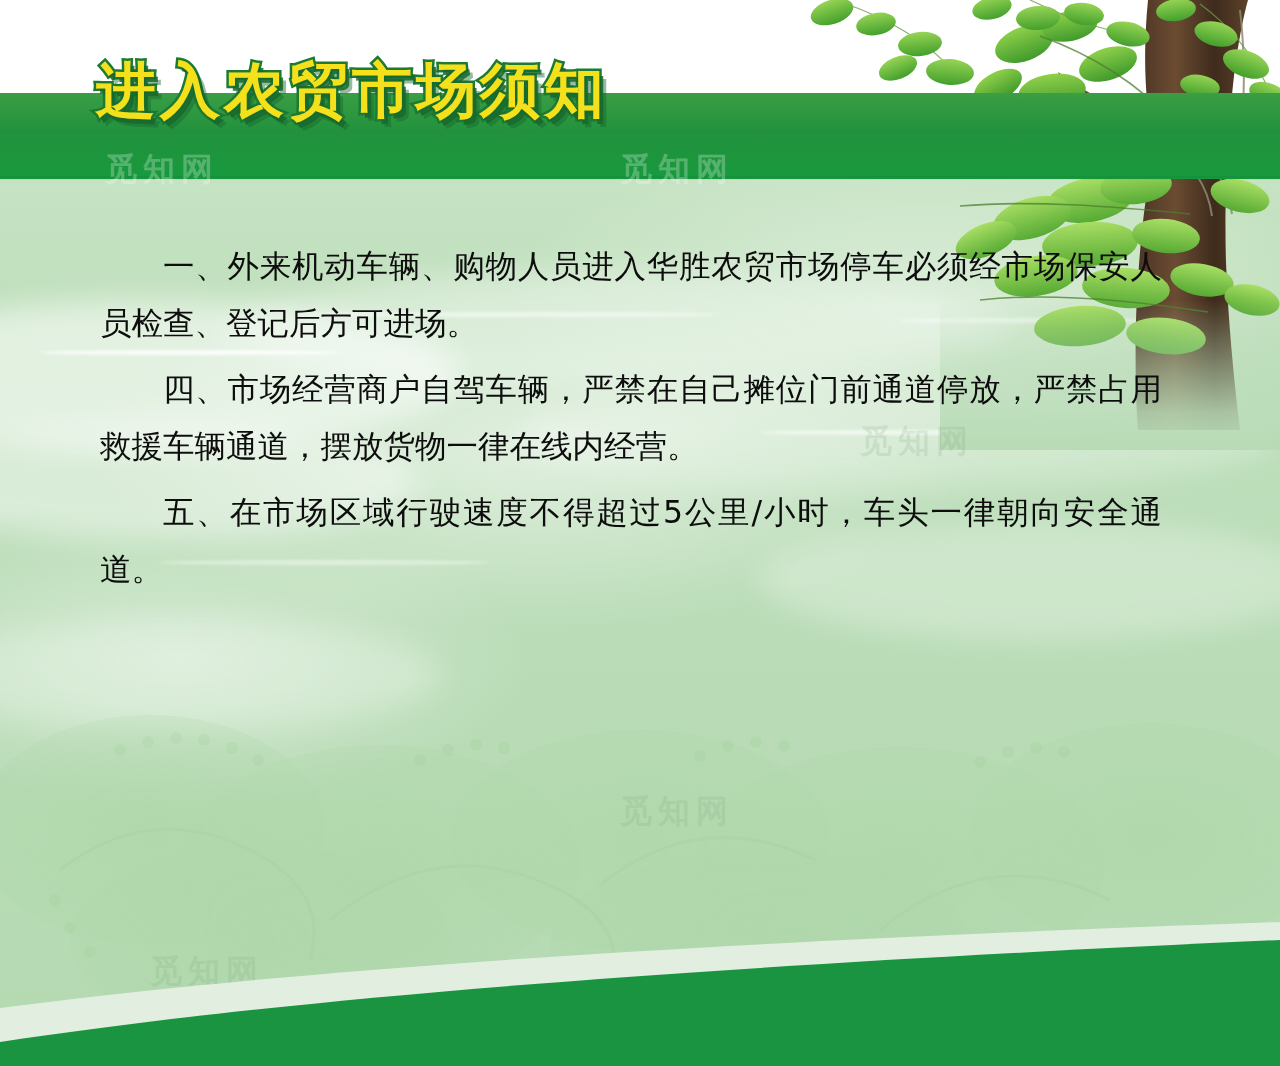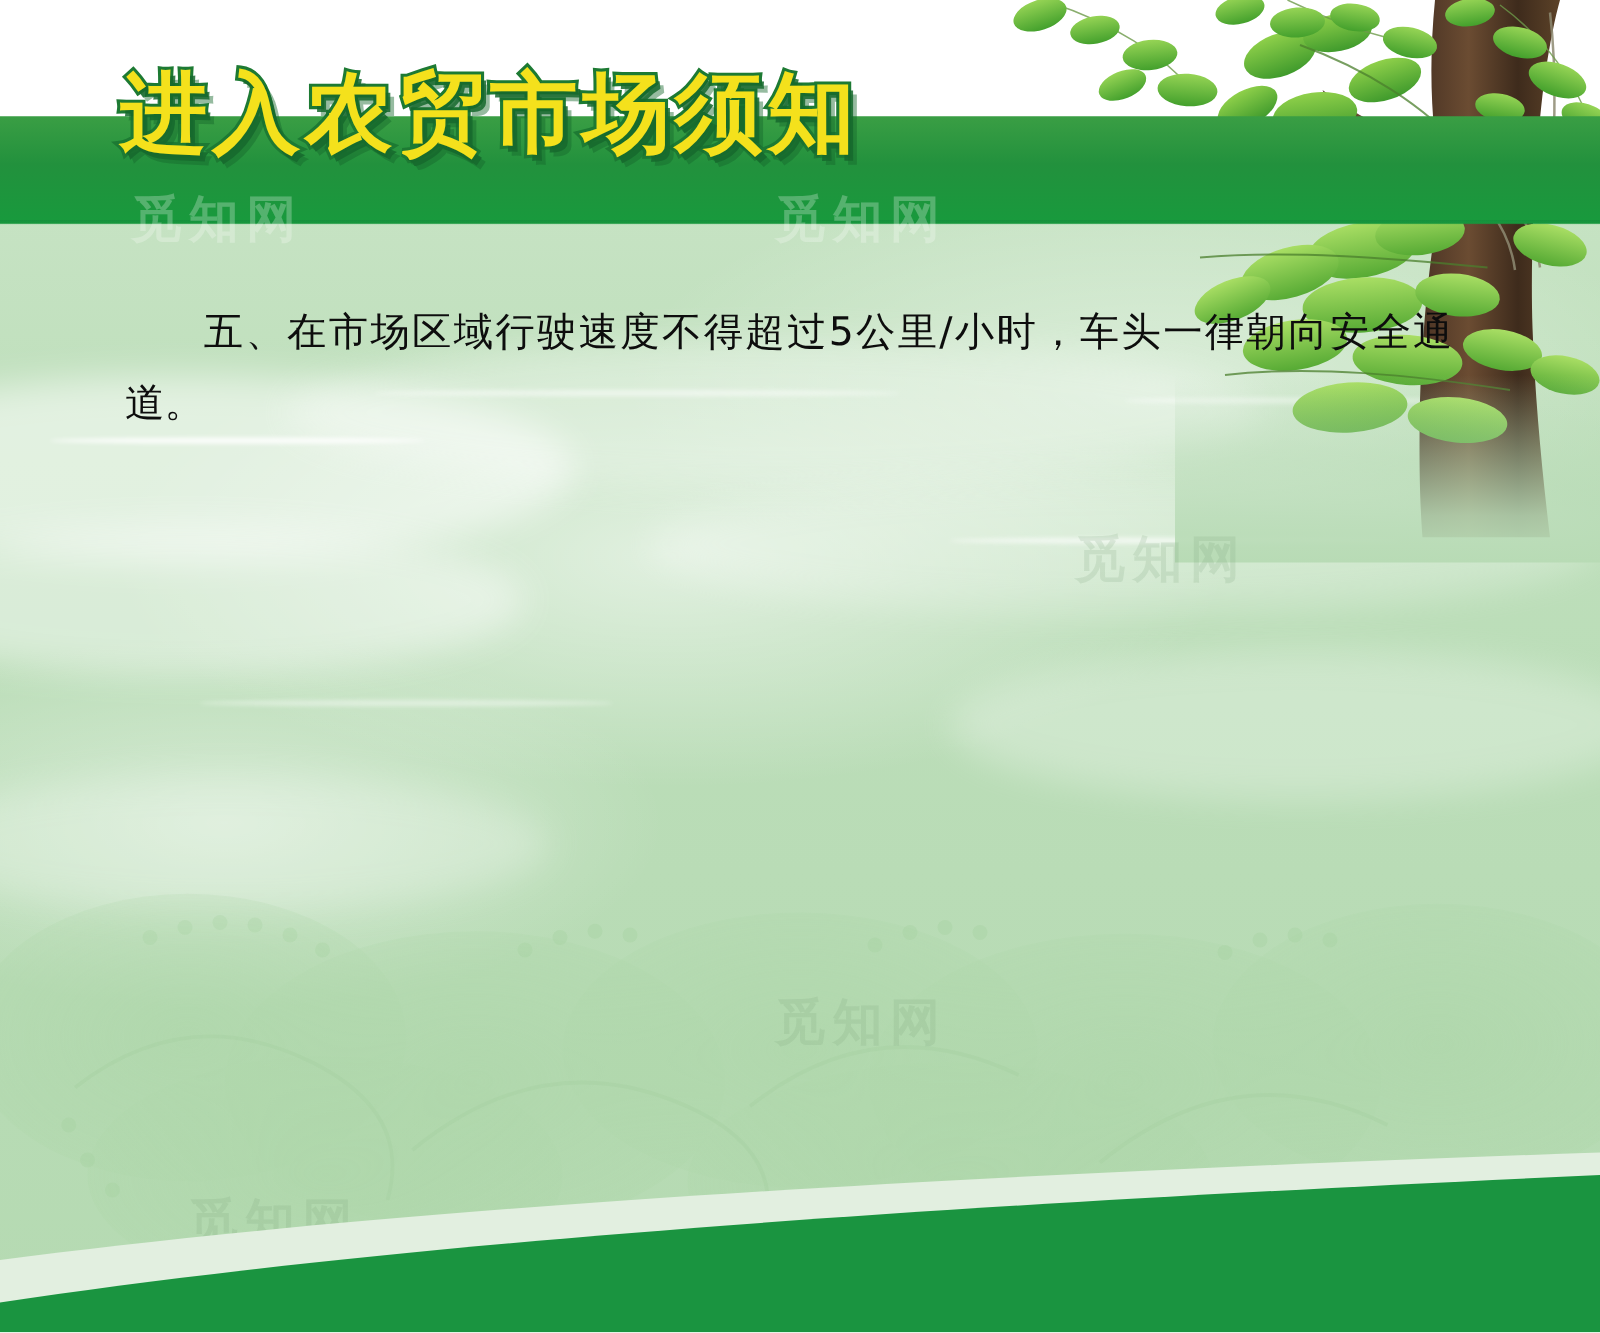--- a/index.html
+++ b/index.html
@@ -118,39 +118,39 @@
     z-index: 6;
   }
 
   
   .title {
     position: absolute;
     left: 96px; top: 42px;
     z-index: 8;
     font-family: "DejaVu Sans", "Liberation Sans", sans-serif;
     font-weight: bold;
-    font-size: 70px;
+    font-size: 60px;
     line-height: 96px;
     letter-spacing: 4px;
     color: #f4e11c;
     white-space: nowrap;
     -webkit-text-stroke: 5px #1d7a33;
     paint-order: stroke fill;
     text-shadow:
        4px 5px 0 rgba(22,105,45,0.85),
        7px 8px 0 rgba(22,105,45,0.45);
   }
 
   
   .wm {
     position: absolute;
     z-index: 7;
     font-family: "DejaVu Sans", "Liberation Sans", sans-serif;
     font-weight: bold;
-    font-size: 40px;
+    font-size: 32px;
     letter-spacing: 6px;
     color: rgba(255,255,255,0.26);
     white-space: nowrap;
     pointer-events: none;
   }
   .wm-dark { color: rgba(120,160,120,0.18); }
 
   
   .content {
     position: absolute;
@@ -347,20 +347,22 @@
 
   <div class="wm" style="left:105px; top:148px;">觅知网</div>
   <div class="wm" style="left:620px; top:148px;">觅知网</div>
   <div class="wm wm-dark" style="left:860px; top:420px;">觅知网</div>
   <div class="wm wm-dark" style="left:620px; top:790px;">觅知网</div>
   <div class="wm wm-dark" style="left:150px; top:950px;">觅知网</div>
 
   <div class="title">进入农贸市场须知</div>
 
   <div class="content">
+    <p class="rule">一、外来机动车辆、购物人员进入华胜农贸市场停车必须经市场保安人员检查、登记后方可进场。</p>
+    <p class="rule">四、市场经营商户自驾车辆，严禁在自己摊位门前通道停放，严禁占用救援车辆通道，摆放货物一律在线内经营。</p>
     <p class="rule">五、在市场区域行驶速度不得超过5公里/小时，车头一律朝向安全通道。</p>
   </div>
 
   <svg class="bottom-waves" viewBox="0 0 1280 150" preserveAspectRatio="none">
     <path d="M0 92 C260 58 640 28 1280 6 L1280 150 L0 150 Z" fill="#e2efe0"></path>
     <path d="M0 126 C280 84 660 52 1280 24 L1280 150 L0 150 Z" fill="#1a9440"></path>
   </svg>
 
 </div>
 

